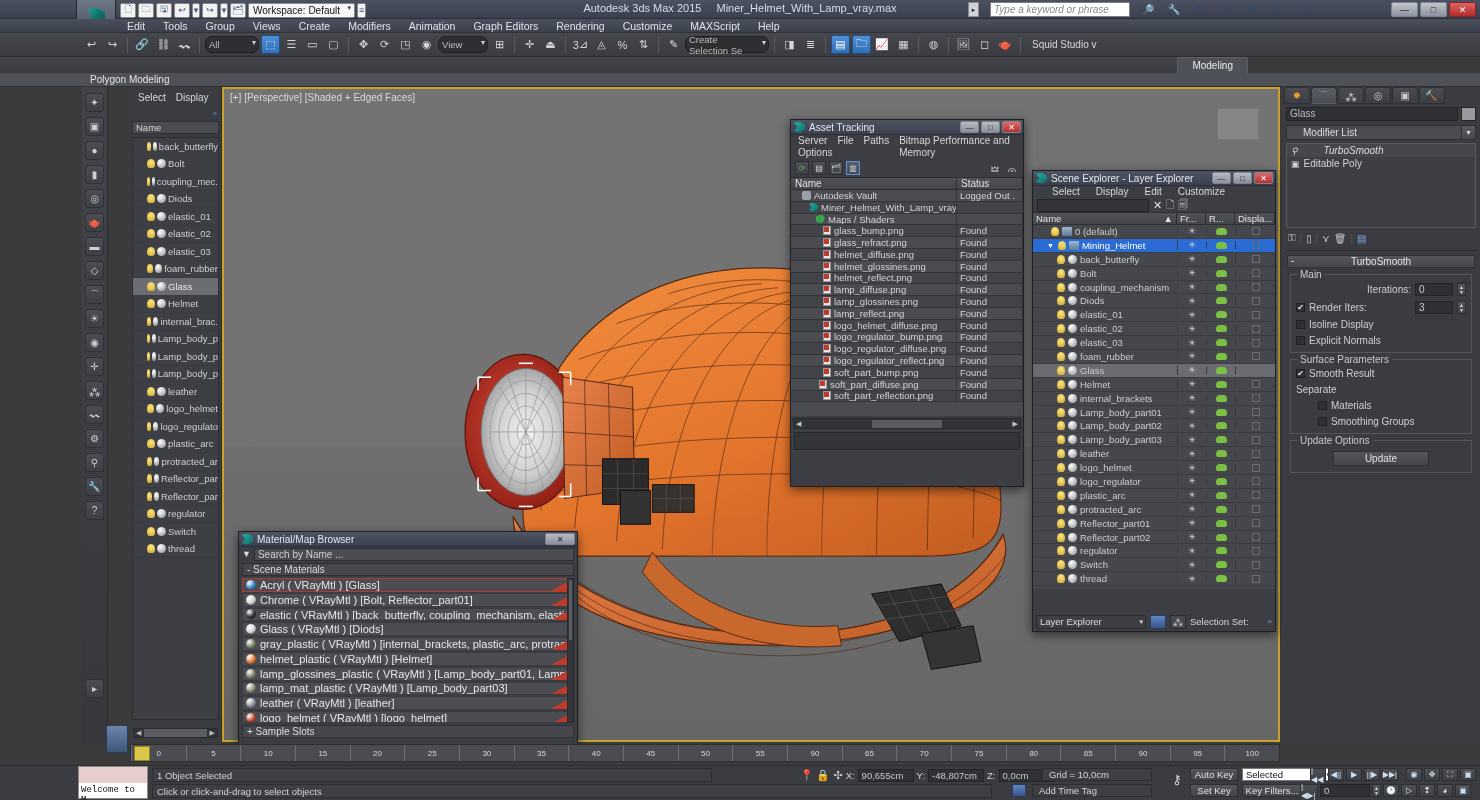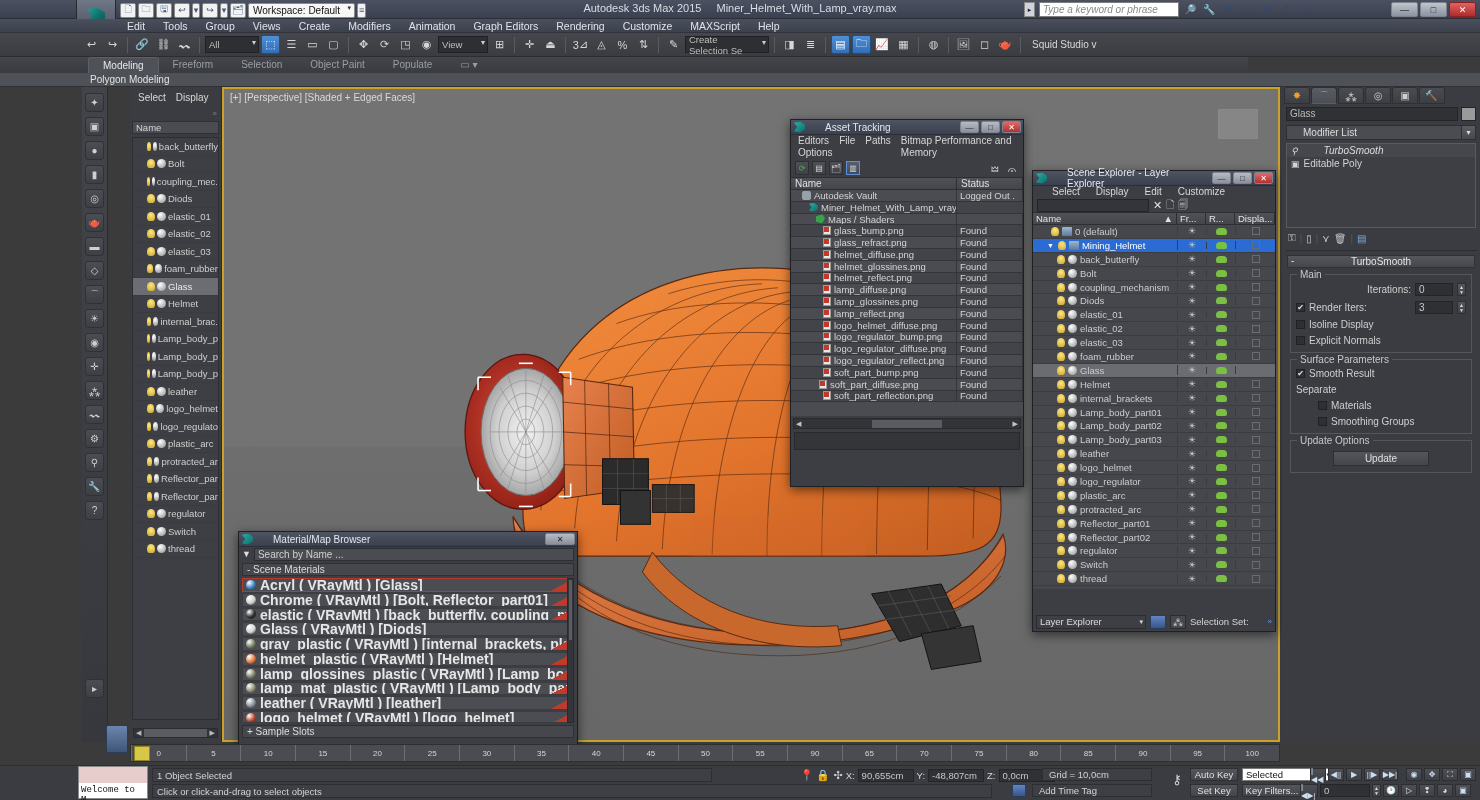--- a/index.html
+++ b/index.html
@@ -19,21 +19,21 @@
   .maxtext{ font-size:5px; color:#c9c9c9; letter-spacing:.5px; margin-top:1px;}
   .qat{ position:absolute; left:120px; top:2px; height:16px; display:flex; align-items:center; gap:2px;}
   .qbtn{ width:16px;height:15px; background:#f2f2f2; border:1px solid #8a8a8a; border-radius:2px;
      display:flex;align-items:center;justify-content:center; font-size:9px; color:#3d5a80;}
   .wsbox{ height:15px; background:#f7f7f7; border:1px solid #8a8a8a; color:#111; font-size:10px;
      padding:0 14px 0 4px; display:flex;align-items:center; border-radius:2px; position:relative;}
   .wsbox:after{content:"▾";position:absolute;right:3px;top:0px;font-size:7px;color:#333;}
   .tb-title{ position:absolute; left:0; top:2px; width:1480px; text-align:center; font-size:11px;
      color:#d8dde6; pointer-events:none;}
   .tb-title span{margin:0 6px;}
-  .searchwrap{ position:absolute; right:168px; top:2px; display:flex; align-items:center; gap:4px;}
+  .searchwrap{ position:absolute; right:168px; top:2px; display:flex; align-items:center; gap:11px;}
   .sarrow{ width:11px;height:15px; background:#cfd4dc; border:1px solid #8a8a8a; font-size:7px;
      display:flex;align-items:center;justify-content:center;color:#222;}
   .sinput{ width:140px;height:15px; background:#fff; border:1px solid #7d7d7d; font-style:italic;
      font-size:10px; color:#888; padding:0 3px; display:flex; align-items:center;}
   .ticon{ width:15px;height:15px;display:flex;align-items:center;justify-content:center;font-size:10px;color:#2b4a7a;}
   .winbtns{ position:absolute; right:4px; top:2px; display:flex; gap:2px;}
   .wbtn{ width:27px;height:15px; border:1px solid #7e838f; border-radius:2px;
      background:linear-gradient(#bfc4cd,#8e949f); color:#1d1f24; font-size:9px;
      display:flex;align-items:center;justify-content:center;}
   .wbtn.close{ background:linear-gradient(#e06363,#b12b2b); color:#fff; border-color:#8e2020;}
@@ -48,27 +48,27 @@
   .maintb{ position:absolute; left:0; top:33px; width:1480px; height:24px;
      background:linear-gradient(#45474c,#3a3c41); display:flex;align-items:center; padding-left:82px; gap:2px;
      border-bottom:1px solid #2b2d31;}
   .tbi{ width:19px;height:19px; border:1px solid transparent; border-radius:2px;
      display:flex;align-items:center;justify-content:center; font-size:11px; color:#d6d6d6;
      background:linear-gradient(#4c4e54,#3f4146);}
   .tbi.on{ background:linear-gradient(#4f8fd6,#2f6fb8); border-color:#234e80; color:#fff;}
   .tbi.plain{ background:none; border:none;}
   .tsep{ width:1px;height:16px;background:#595b61;margin:0 3px;}
   .tcombo{ height:17px; background:#2d2f33; border:1px solid #1f2124; color:#bfbfbf;
-     font-size:9.5px; padding:0 14px 0 3px; display:flex;align-items:center; position:relative; border-radius:0;}
+     font-size:9.5px; padding:0 14px 0 3px; display:flex;align-items:center; position:relative; border-radius:7px;}
   .tcombo:after{content:"▾";position:absolute;right:2px;top:1px;font-size:8px;color:#cfcfcf;}
   .squid{ font-size:10px;color:#d8d8d8; margin-left:6px;}
 
   
   .ribbon{ position:absolute; left:0; top:57px; width:1248px; height:16px;
-     background:linear-gradient(#43454a,#393b40); display:flex; padding-left:88px;}
+     background:linear-gradient(#43454a,#393b40); display:flex; align-items:flex-end; padding-left:88px;flex-direction:column;}
   .rtab{ padding:1px 14px; font-size:10px; color:#9a9da3; line-height:14px;}
   .rtab.active{ color:#e8e8e8; background:#4e5157; border:1px solid #5d6067; border-bottom:none; border-radius:3px 3px 0 0;}
   .ribbon2{ position:absolute; left:0; top:73px; width:1480px; height:14px; background:#4e5157;
      border-bottom:1px solid #2e3034;}
   .ribbon2 span{ font-size:10px;color:#e2e2e2; margin-left:90px; line-height:14px; display:inline-block;}
 
   
   .viewport{ position:absolute; left:222px; top:87px; width:1058px; height:655px;
      background:#6e6e6e; border:2px solid #c9a227; overflow:hidden;}
   .vp-label{ position:absolute; left:6px; top:3px; font-size:10px; color:#d9d9d9;}
@@ -142,21 +142,21 @@
   .rb{ width:9px;height:9px;border-radius:50%;background:#2e3034;border:1px solid #1f2125;
      display:inline-flex;align-items:center;justify-content:center;}
   .rb i{width:4px;height:4px;border-radius:50%;background:#d9d9d9;display:block;}
   .btnwide{ margin:2px auto 0 auto; width:96px;height:15px; background:linear-gradient(#54565c,#43454b);
      border:1px solid #2d2f33; font-size:10px;color:#e0e0e0; display:flex;align-items:center;justify-content:center;}
 
   
   .win{ position:absolute; background:#3c3e43; border:1px solid #1e2024;
      box-shadow:0 3px 10px rgba(0,0,0,.55);}
   .win-tb{ height:15px; background:linear-gradient(#4f5462,#3b4050); display:flex; align-items:center;
-     padding-left:3px; gap:20px; border-bottom:1px solid #2a2e37;}
+     padding-left:3px; gap:4px; border-bottom:1px solid #2a2e37;}
   .win-ic{ width:11px;height:11px; background:linear-gradient(135deg,#27b0a8,#0e6a66);
      clip-path:polygon(0 12%,55% 0,100% 30%,100% 72%,55% 100%,0 88%,30% 50%);}
   .win-title{ font-size:10px; color:#e3e7ee; flex:1;}
   .win-btns{ display:flex; gap:2px; padding-right:2px;}
   .win-btns div{ width:19px;height:12px; border:1px solid #7e838f; border-radius:2px;
      background:linear-gradient(#b6bbc4,#8b909b); color:#1d1f24; font-size:8px;
      display:flex;align-items:center;justify-content:center;}
   .win-btns .close{ background:linear-gradient(#dd6a6a,#b33030); color:#fff;}
   .win-menu{ height:12px; display:flex; gap:0; padding-left:2px; background:#3c3e43;}
   .win-menu div{ padding:0 5px; font-size:10px; color:#d7d7d7; line-height:12px;}
@@ -205,22 +205,22 @@
   .se-combo:after{content:"▾";position:absolute;right:2px;top:0;font-size:7px;}
 
   
   .mmb-search{ height:14px; display:flex; align-items:center; gap:3px; padding:2px 3px;}
   .mmb-search .arrow{ font-size:9px;color:#ddd;}
   .mmb-search .inp{ flex:1;height:13px;background:#4a4c52;border:1px solid #2c2e32;
      font-size:10px;color:#cfcfcf; padding-left:3px; line-height:11px;}
   .mmb-sect{ height:13px; margin:2px 3px 0 3px; background:#45474c; border:1px solid #2e3034;
      font-size:10px; color:#dcdcdc; padding-left:4px; line-height:11px;}
   .mrow{ height:13.8px; margin:1px 3px 0 3px; background:#4b4d53; border:1px solid #3a3c41;
-     display:flex; align-items:center; gap:4px; font-size:14px; color:#e6e6e6; padding-left:3px;
-     position:relative; overflow:hidden; white-space:nowrap;font-weight:bold;}
+     display:flex; align-items:center; gap:4px; font-size:11px; color:#e6e6e6; padding-left:3px;
+     position:relative; overflow:hidden; white-space:nowrap;}
   .mrow.sel{ border-color:#b23b2d;}
   .mball{ width:10px;height:10px;border-radius:50%; flex:none;}
   .mtri{ position:absolute; right:0; top:0; width:22px; height:100%;
      background:linear-gradient(to bottom right, transparent 49%, #c0392b 50%);}
 
   .spin-col{display:flex;flex-direction:column;}
   .spin-col i{display:block;font-size:5px;line-height:5px;font-style:normal;}
 
   
   .timeline{ position:absolute; left:130px; top:744px; width:1150px; height:18px;
@@ -685,21 +685,21 @@
     <div class="win-tb">
       <div class="win-ic"></div>
       <div class="win-title">Asset Tracking</div>
       <div class="win-btns">
         <div>—</div>
         <div>□</div>
         <div class="close">✕</div>
       </div>
     </div>
     <div class="win-menu" id="atmenu1">
-        <div>Editors</div>
+        <div>Server</div>
         <div>File</div>
         <div>Paths</div>
         <div>Bitmap Performance and Memory</div>
       </div>
     <div class="win-menu" id="atmenu2">
         <div>Options</div>
       </div>
     <div class="win-toolbar">
       <div class="wti" style="color:#4caf50">⟳</div>
       <div class="wti">▤</div>

